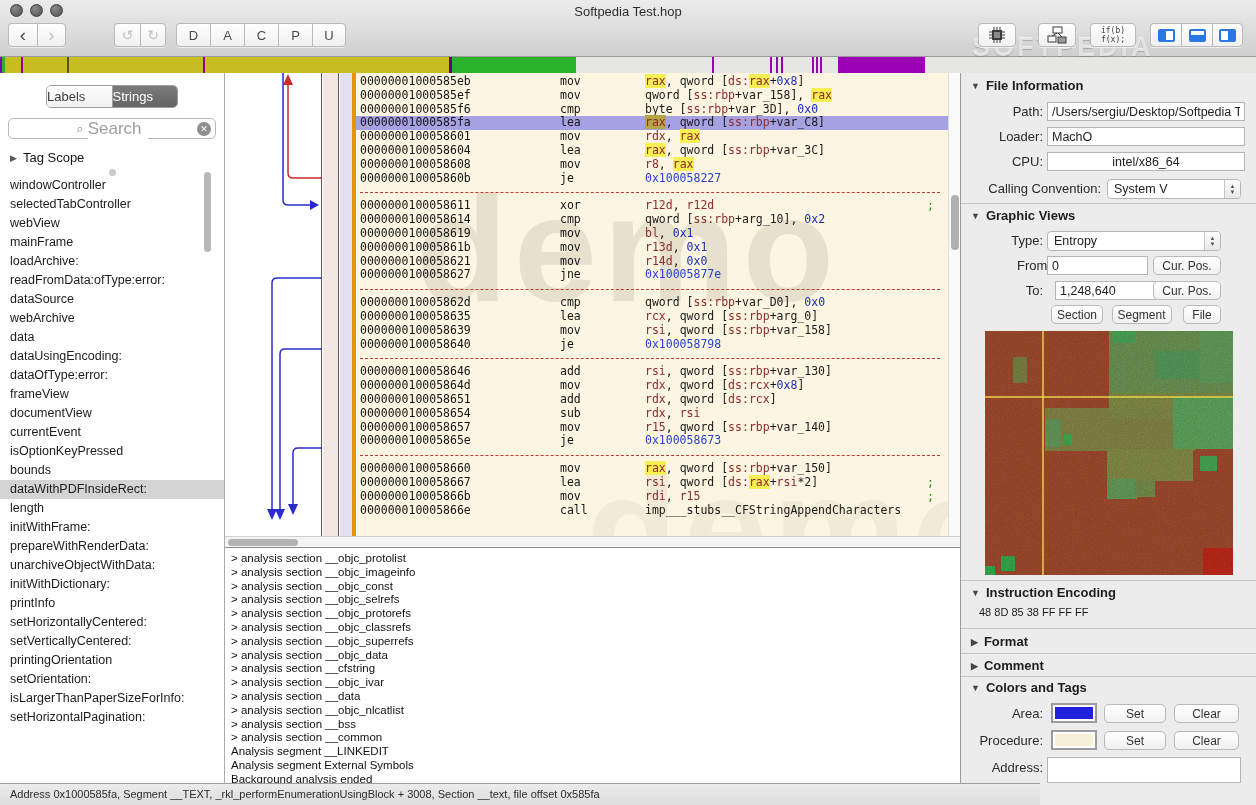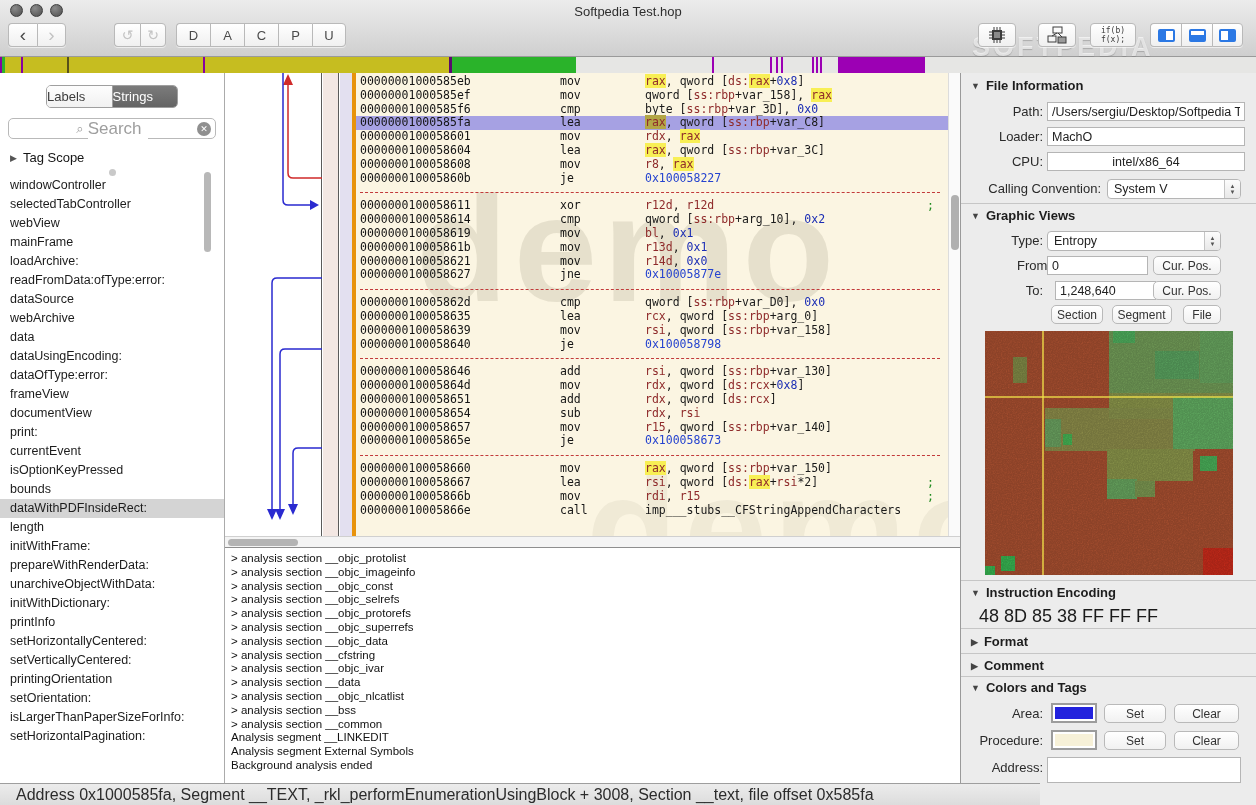--- a/index.html
+++ b/index.html
@@ -109,21 +109,21 @@
   .dd-step { position:absolute; right:0; top:0; bottom:0; width:16px; border-left:1px solid #c5c5c5;
     background:linear-gradient(#fcfcfc,#e8e8e8); border-radius:0 3px 3px 0;
     display:flex; flex-direction:column; align-items:center; justify-content:center; font-size:6px; color:#555; line-height:6px; }
   .hairline { position:absolute; left:0; width:296px; border-top:1px solid #c6c6c6; }
   .well { position:absolute; width:46px; height:20px; border:2px solid #9c9c9c; background:#fff; padding:2px; }
   .well i { display:block; width:100%; height:100%; }
 
   
   #statusbar { position:absolute; left:0; top:783px; width:1040px; height:22px;
     background:linear-gradient(#ececec,#dcdcdc); border-top:1px solid #9e9e9e;
-    font-size:16px; color:#2c2c2c; line-height:21px; padding-left:16px; }
+    font-size:11px; color:#2c2c2c; line-height:21px; padding-left:10px; }
 </style>
 </head>
 <body>
 
 <div id="header">
   <div id="titlebar">
     <span class="tl" style="left:10px"></span>
     <span class="tl" style="left:30px"></span>
     <span class="tl" style="left:50px"></span>
     <div id="win-title">Softpedia Test.hop</div>
@@ -256,21 +256,20 @@
       <div class="sitem">mainFrame</div>
       <div class="sitem">loadArchive:</div>
       <div class="sitem">readFromData:ofType:error:</div>
       <div class="sitem">dataSource</div>
       <div class="sitem">webArchive</div>
       <div class="sitem">data</div>
       <div class="sitem">dataUsingEncoding:</div>
       <div class="sitem">dataOfType:error:</div>
       <div class="sitem">frameView</div>
       <div class="sitem">documentView</div>
-      <div class="sitem">print:</div>
       <div class="sitem">currentEvent</div>
       <div class="sitem">isOptionKeyPressed</div>
       <div class="sitem">bounds</div>
       <div class="sitem sel">dataWithPDFInsideRect:</div>
       <div class="sitem">length</div>
       <div class="sitem">initWithFrame:</div>
       <div class="sitem">prepareWithRenderData:</div>
       <div class="sitem">unarchiveObjectWithData:</div>
       <div class="sitem">initWithDictionary:</div>
       <div class="sitem">printInfo</div>
@@ -467,20 +466,21 @@
   <div id="h-scroll">
       <div id="h-thumb"></div>
     </div>
   <div id="log">
     <div>
         <div class="logline">&gt; analysis section __objc_protolist</div>
         <div class="logline">&gt; analysis section __objc_imageinfo</div>
         <div class="logline">&gt; analysis section __objc_const</div>
         <div class="logline">&gt; analysis section __objc_selrefs</div>
         <div class="logline">&gt; analysis section __objc_protorefs</div>
+        <div class="logline">&gt; analysis section __objc_classrefs</div>
         <div class="logline">&gt; analysis section __objc_superrefs</div>
         <div class="logline">&gt; analysis section __objc_data</div>
         <div class="logline">&gt; analysis section __cfstring</div>
         <div class="logline">&gt; analysis section __objc_ivar</div>
         <div class="logline">&gt; analysis section __data</div>
         <div class="logline">&gt; analysis section __objc_nlcatlist</div>
         <div class="logline">&gt; analysis section __bss</div>
         <div class="logline">&gt; analysis section __common</div>
         <div class="logline">Analysis segment __LINKEDIT</div>
         <div class="logline">Analysis segment External Symbols</div>
@@ -561,21 +561,21 @@
     <rect x="218" y="217" width="30" height="27" fill="#e0301e"></rect>
     <rect x="16" y="225" width="14" height="15" fill="#3ec95b"></rect>
     <rect x="0" y="235" width="10" height="9" fill="#3ec95b"></rect>
     <rect x="0" y="0" width="248" height="244" filter="url(#noise)" opacity="0.25"></rect>
     <line x1="58" y1="0" x2="58" y2="244" stroke="#f2e24a" stroke-width="1.5" opacity="0.9"></line>
     <line x1="0" y1="66" x2="248" y2="66" stroke="#f2e24a" stroke-width="1.5" opacity="0.9"></line>
   </svg>
 
   <div class="hairline" style="top:507px"></div>
   <div class="sect-h" style="top:512px"><span class="disc">▼</span><span>Instruction Encoding</span></div>
-  <div class="abs" style="left:18px;top:533px;font-size:18px;color:#1a1a1a">48 8D 85 38 FF FF FF</div>
+  <div class="abs" style="left:18px;top:533px;font-size:11px;color:#1a1a1a">48 8D 85 38 FF FF FF</div>
   <div class="hairline" style="top:555px"></div>
   <div class="sect-h" style="top:561px"><span class="disc">▶</span><span>Format</span></div>
   <div class="hairline" style="top:580px"></div>
   <div class="sect-h" style="top:585px"><span class="disc">▶</span><span>Comment</span></div>
   <div class="hairline" style="top:603px"></div>
   <div class="sect-h" style="top:607px"><span class="disc">▼</span><span>Colors and Tags</span></div>
 
   <div class="rp-label" style="left:0;top:633px;width:82px">Area:</div>
   <div class="well" style="left:90px;top:630px">
       <i id="area-swatch" style="background: rgb(34, 34, 221);"></i>

